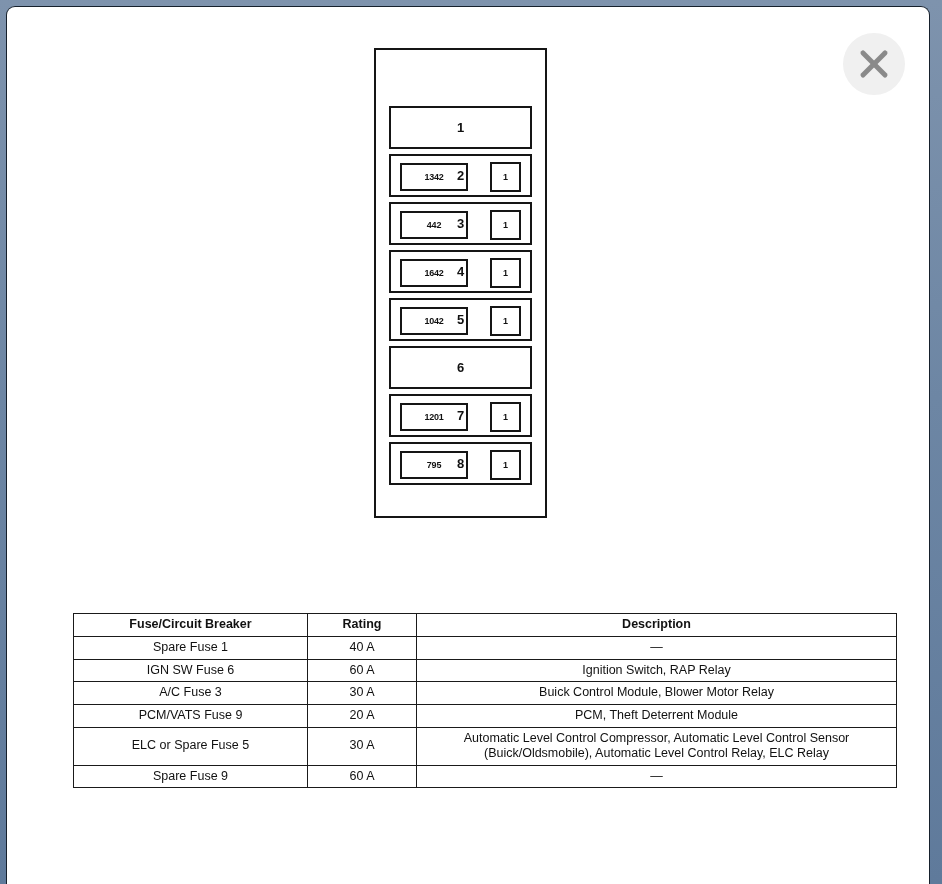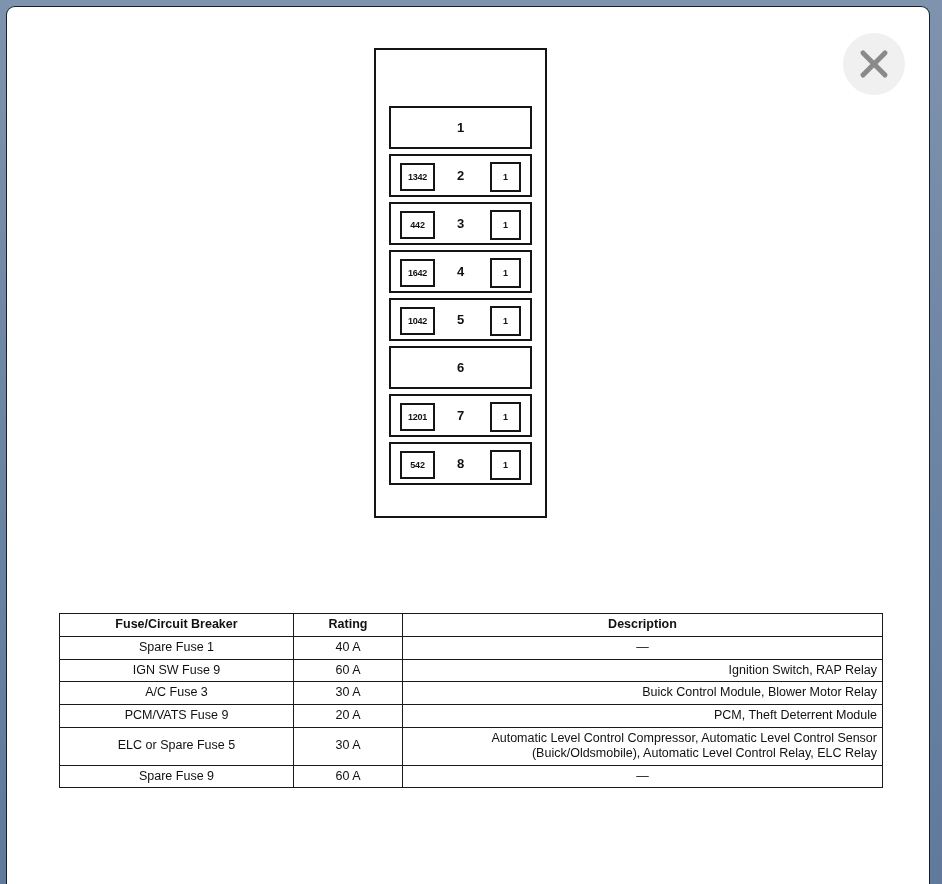--- a/index.html
+++ b/index.html
@@ -71,21 +71,21 @@
     background: #fff;
     display: flex;
     align-items: center;
   }
   .fuse-row.plain { justify-content: center; }
 
   .fuse-row .slot-left {
     position: absolute;
     left: 9px;
     top: 7px;
-    width: 35px;
+    width: 68px;
     height: 28px;
     border: 2.5px solid #151515;
     display: flex;
     align-items: center;
     justify-content: center;
     font-size: 9px;
     font-weight: bold;
     color: #111;
     letter-spacing: -0.2px;
   }
@@ -111,21 +111,21 @@
     font-weight: bold;
     color: #111;
   }
   .fuse-row.plain .slot-num {
     font-size: 13px;
   }
 
   
   #fuse-table-wrap {
     position: absolute;
-    left: 52px;
+    left: 66px;
     top: 606px;
     width: 824px;
   }
   table#fuse-table {
     border-collapse: collapse;
     width: 100%;
     table-layout: fixed;
     background: #fff;
   }
   table#fuse-table th,
@@ -136,21 +136,21 @@
     padding: 3px 5px;
     line-height: 1.25;
   }
   table#fuse-table th {
     font-weight: bold;
     text-align: center;
     height: 23px;
   }
   td.col-name   { text-align: center; }
   td.col-rating { text-align: center; }
-  td.col-desc   { text-align: right; padding-left: 8px; }
+  td.col-desc   { text-align: center; padding-left: 8px; }
   td.col-desc.dash { text-align: center; }
   col.c-name   { width: 234px; }
   col.c-rating { width: 109px; }
   col.c-desc   { width: auto; }
 </style>
 </head>
 <body>
 
 <div id="viewer-card">
 
@@ -190,21 +190,21 @@
         </div>
         <div class="fuse-row plain">
           <div class="slot-num">6</div>
         </div>
         <div class="fuse-row">
           <div class="slot-left">1201</div>
           <div class="slot-right">1</div>
           <div class="slot-num">7</div>
         </div>
         <div class="fuse-row">
-          <div class="slot-left">542</div>
+          <div class="slot-left">795</div>
           <div class="slot-right">1</div>
           <div class="slot-num">8</div>
         </div>
       </div>
   </div>
 
   <div id="fuse-table-wrap">
     <table id="fuse-table">
       <colgroup>
         <col class="c-name">
@@ -218,21 +218,21 @@
           <th>Description</th>
         </tr>
       </thead>
       <tbody id="fuse-table-body">
           <tr>
             <td class="col-name">Spare Fuse 1</td>
             <td class="col-rating">40 A</td>
             <td class="col-desc dash">—</td>
           </tr>
           <tr>
-            <td class="col-name">IGN SW Fuse 9</td>
+            <td class="col-name">IGN SW Fuse 6</td>
             <td class="col-rating">60 A</td>
             <td class="col-desc">Ignition Switch, RAP Relay</td>
           </tr>
           <tr>
             <td class="col-name">A/C Fuse 3</td>
             <td class="col-rating">30 A</td>
             <td class="col-desc">Buick Control Module, Blower Motor Relay</td>
           </tr>
           <tr>
             <td class="col-name">PCM/VATS Fuse 9</td>

